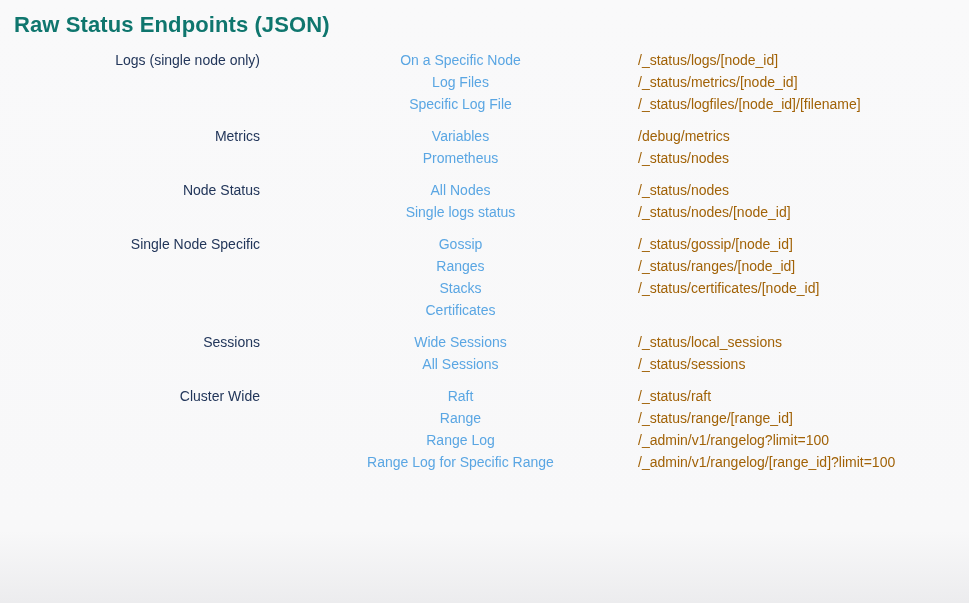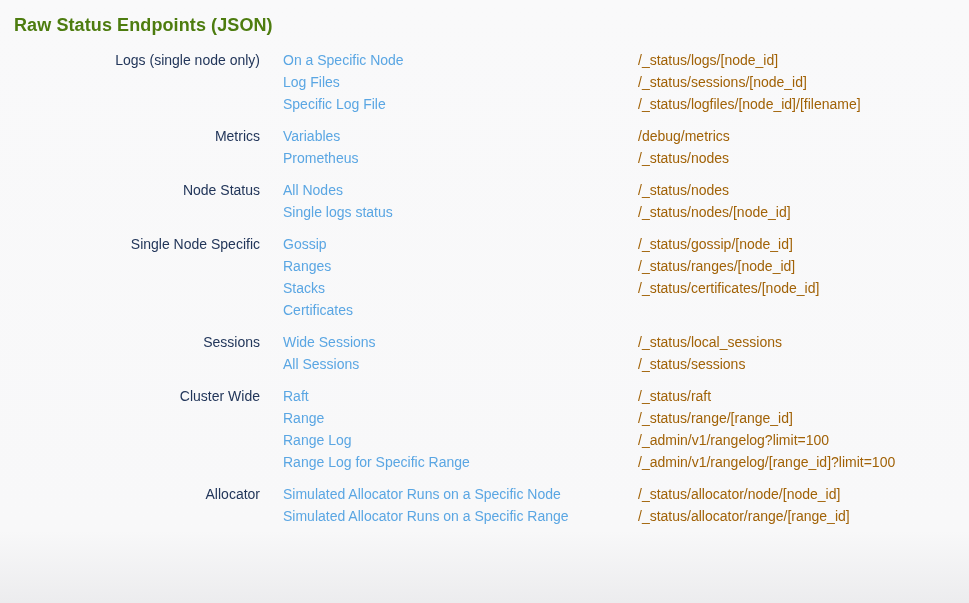--- a/index.html
+++ b/index.html
@@ -7,42 +7,43 @@
     width: 969px;
     height: 603px;
     overflow: hidden;
     font-family: "Liberation Sans", sans-serif;
   }
   body {
     background: linear-gradient(180deg, #f9f9fa 0%, #f8f8f9 88%, #ececee 100%);
   }
   .page-title {
     padding: 13px 0 0 14px;
-    font-size: 18px;
+    font-size: 22px;
     line-height: 24px;
     font-weight: 700;
     letter-spacing: 0.1px;
-    color: #4d7c0f;
+    color: #0f766e;
   }
   .endpoints {
     padding-top: 2px;
   }
   .group {
     display: grid;
     grid-template-columns: 260px 378px auto;
     margin-top: 10px;
   }
   .category {
     text-align: right;
     font-size: 14px;
     line-height: 22px;
     color: #22365a;
   }
   .links {
     padding-left: 23px;
+    text-align: center;
   }
   .links a {
     display: block;
     font-size: 14px;
     line-height: 22px;
     color: #5aa6e3;
     text-decoration: none;
     cursor: pointer;
   }
   .paths .path {
@@ -59,21 +60,21 @@
 <div class="endpoints">
   <div class="group">
     <div class="category">Logs (single node only)</div>
     <div class="links">
         <a href="#">On a Specific Node</a>
         <a href="#">Log Files</a>
         <a href="#">Specific Log File</a>
       </div>
     <div class="paths">
         <div class="path">/_status/logs/[node_id]</div>
-        <div class="path">/_status/sessions/[node_id]</div>
+        <div class="path">/_status/metrics/[node_id]</div>
         <div class="path">/_status/logfiles/[node_id]/[filename]</div>
       </div>
   </div>
 
   <div class="group">
     <div class="category">Metrics</div>
     <div class="links">
         <a href="#">Variables</a>
         <a href="#">Prometheus</a>
       </div>
@@ -131,24 +132,13 @@
         <a href="#">Range Log for Specific Range</a>
       </div>
     <div class="paths">
         <div class="path">/_status/raft</div>
         <div class="path">/_status/range/[range_id]</div>
         <div class="path">/_admin/v1/rangelog?limit=100</div>
         <div class="path">/_admin/v1/rangelog/[range_id]?limit=100</div>
       </div>
   </div>
 
-  <div class="group">
-    <div class="category">Allocator</div>
-    <div class="links">
-        <a href="#">Simulated Allocator Runs on a Specific Node</a>
-        <a href="#">Simulated Allocator Runs on a Specific Range</a>
-      </div>
-    <div class="paths">
-        <div class="path">/_status/allocator/node/[node_id]</div>
-        <div class="path">/_status/allocator/range/[range_id]</div>
-      </div>
-  </div>
 </div>
 
 </body></html>

